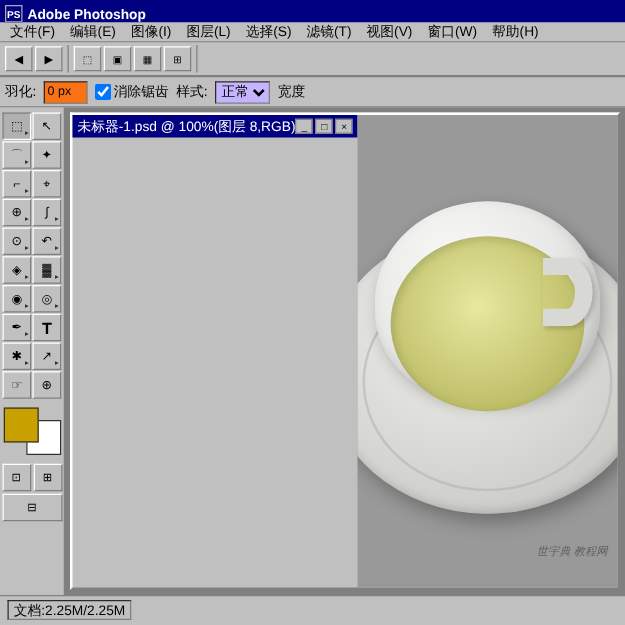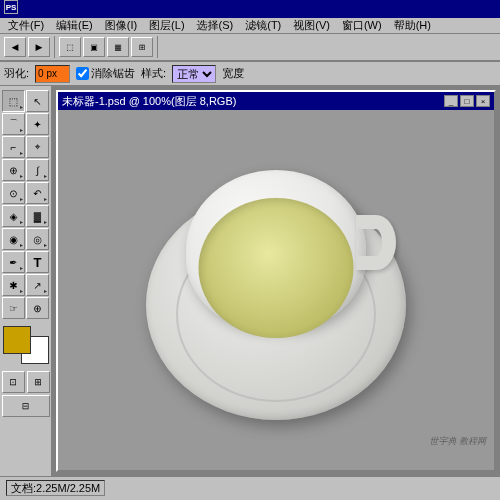--- a/index.html
+++ b/index.html
@@ -12,25 +12,24 @@
       overflow: hidden;
       user-select: none;
     }
 
     
     #title-bar {
       background: #000080;
       color: white;
       height: 18px;
       display: flex;
-      align-items: flex-start;
+      align-items: flex-end;
       padding: 0 4px;
       font-size: 11px;
       font-weight: bold;
-      flex-direction: column;
     }
     #title-bar .ps-icon {
       width: 14px;
       height: 14px;
       background: #000080;
       border: 1px solid #aaa;
       margin-right: 4px;
       display: flex;
       align-items: center;
       justify-content: center;
@@ -203,21 +202,21 @@
 
     
     #doc-window {
       background: #c0c0c0;
       border: 2px solid #808080;
       border-top-color: #fff;
       border-left-color: #fff;
       width: 100%;
       height: 100%;
       display: flex;
-      flex-direction: column;
+      flex-direction: row;
     }
     #doc-title-bar {
       background: #000080;
       color: white;
       height: 18px;
       display: flex;
       align-items: center;
       padding: 0 4px;
       font-size: 11px;
       justify-content: space-between;
@@ -352,20 +351,21 @@
       z-index: 10;
     }
   </style>
 </head>
 <body>
 
 <div id="title-bar">
   <div class="ps-icon">
     <span style="font-size:8px;font-weight:bold;">PS</span>
   </div>
+  <span>Adobe Photoshop</span>
 </div>
 
 <div id="menu-bar">
   <span class="menu-item">文件(F)</span>
   <span class="menu-item">编辑(E)</span>
   <span class="menu-item">图像(I)</span>
   <span class="menu-item">图层(L)</span>
   <span class="menu-item">选择(S)</span>
   <span class="menu-item">滤镜(T)</span>
   <span class="menu-item">视图(V)</span>

